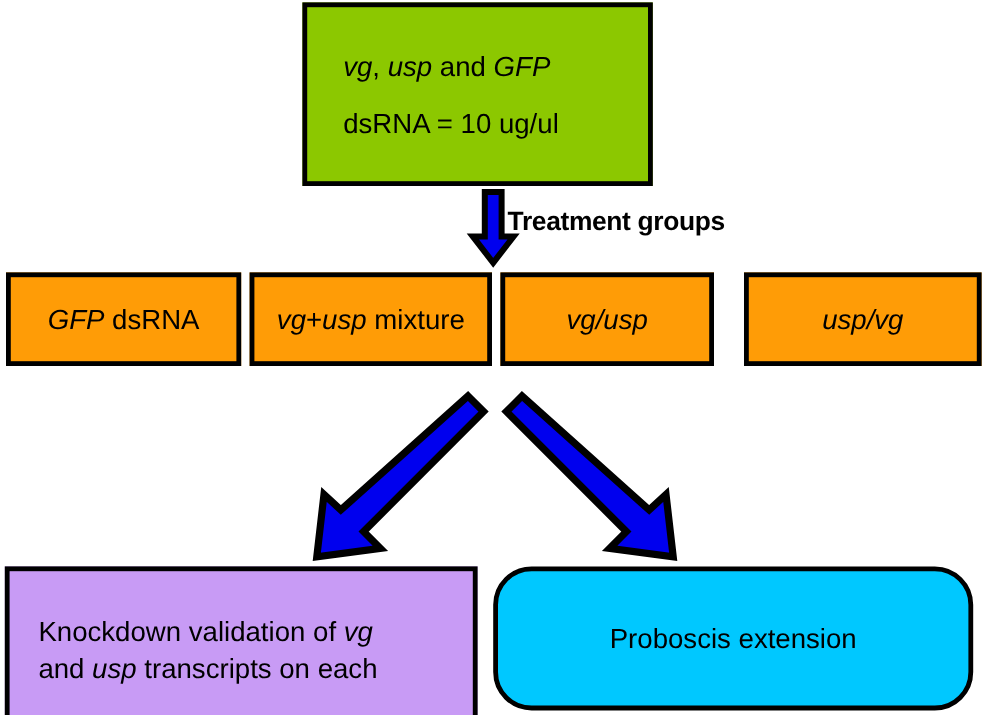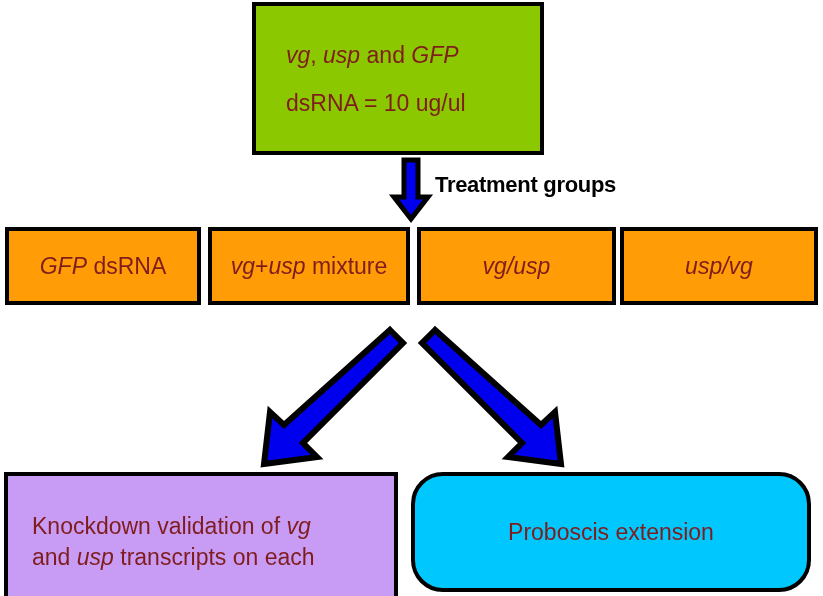--- a/index.html
+++ b/index.html
@@ -17,21 +17,21 @@
   #canvas {
     position: absolute;
     left: 0; top: 0;
     width: 823px;
     height: 596px;
   }
   .box {
     position: absolute;
     box-sizing: border-box;
     border: 4px solid #000000;
-    color: #7f1d1d;
+    color: #000000;
     display: flex;
     flex-direction: column;
     justify-content: center;
   }
   .box .line {
     white-space: nowrap;
   }
   i { font-style: italic; }
 
   
@@ -50,34 +50,33 @@
   
   #treatment-label {
     position: absolute;
     left: 423px;
     top: 172px;
     font-size: 22px;
     font-weight: bold;
     color: #000000;
     white-space: nowrap;
     letter-spacing: -0.3px;
-    margin-left: 12px;
   }
 
   
   .box-treatment {
     top: 227px;
     height: 78px;
     background: #FF9C06;
     align-items: center;
     font-size: 23px;
   }
   #box-gfp    { left: 5px;   width: 196px; }
   #box-mix    { left: 208px; width: 202px; }
-  #box-vgusp  { left: 417px; width: 199px; }
+  #box-vgusp  { left: 417px; width: 178px; }
   #box-uspvg  { left: 620px; width: 198px; }
 
   
   #box-knockdown {
     left: 4px;
     top: 472px;
     width: 394px;
     height: 140px;
     background: #C89BF5;
     padding-left: 24px;

